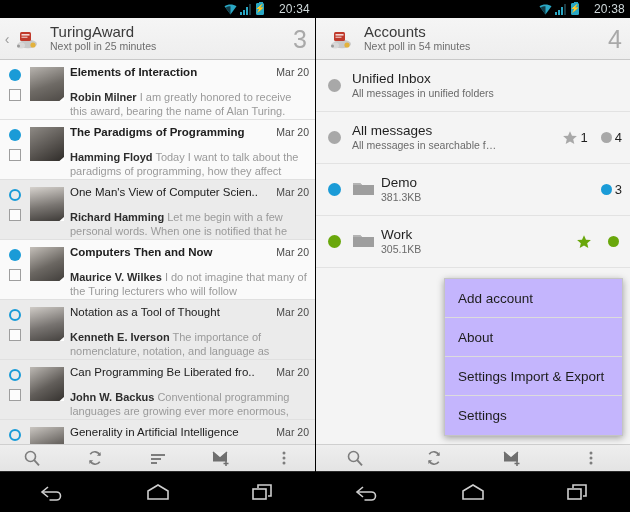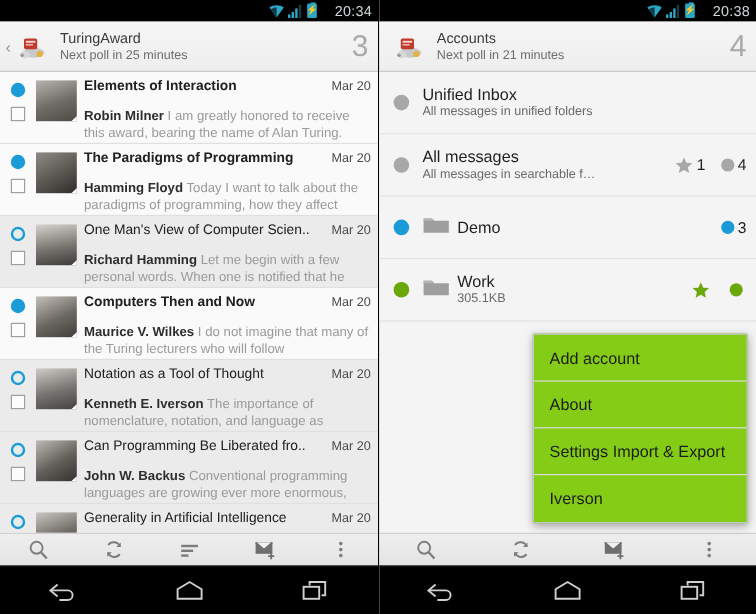--- a/index.html
+++ b/index.html
@@ -39,21 +39,21 @@
 
   
   .actionbar {
     height: 42px; background: linear-gradient(#f5f5f5,#eeeeee);
     border-bottom: 1px solid #c9c9c9;
     display: flex; align-items: center; padding: 0 8px 0 2px;
   }
   .ab-back { width: 10px; color: #9a9a9a; font-size: 14px; text-align: center; flex: 0 0 10px; }
   .ab-logo { width: 30px; height: 30px; flex: 0 0 30px; position: relative; }
   .ab-text { flex: 1 1 auto; padding-left: 8px; min-width: 0; }
-  .ab-title { font-size: 12px; color: #3a3a3a; line-height: 16px; white-space: nowrap; }
+  .ab-title { font-size: 15px; color: #3a3a3a; line-height: 16px; white-space: nowrap; }
   .ab-sub { font-size: 10.5px; color: #6d6d6d; line-height: 13px; white-space: nowrap; }
   .ab-count { font-size: 25px; color: #a9a9a9; font-weight: 300; padding-left: 6px; line-height: 28px; }
 
   
   .list { position: absolute; top: 60px; bottom: 68px; left: 0; right: 0; overflow: hidden; background: #fafafa; }
   .mail-row {
     height: 60px; display: flex; align-items: flex-start;
     border-bottom: 1px solid #e0e0e0; background: #fafafa; padding-top: 5px;
   }
   .mail-row.read { background: #ebebeb; }
@@ -98,21 +98,21 @@
   .acct-sub { font-size: 10.5px; color: #6a6a6a; line-height: 13px;
               white-space: nowrap; overflow: hidden; text-overflow: ellipsis; }
   .badges { display: flex; align-items: center; gap: 13px; flex: 0 0 auto; padding-left: 8px; }
   .badge { display: flex; align-items: center; gap: 3px; font-size: 13px; color: #1f1f1f; }
   .badge .num { font-size: 13px; }
   .bdot { width: 11px; height: 11px; border-radius: 50%; }
 
   
   .popup {
     position: absolute; left: 128px; right: 7px; top: 278px;
-    background: #84cc16; border: 1px solid #c4c4c4;
+    background: #c4b5fd; border: 1px solid #c4c4c4;
     box-shadow: 0 2px 7px rgba(0,0,0,.35); z-index: 30;
   }
   .popup-item {
     height: 39px; display: flex; align-items: center; padding-left: 13px;
     font-size: 13.5px; color: #1d1d1d; border-bottom: 1px solid #dcdcdc;
   }
   .popup-item:last-child { border-bottom: none; }
 
   
   .toolbar {
@@ -401,21 +401,21 @@
           <ellipse cx="9" cy="21.5" rx="4" ry="3" fill="#d8d8d8"></ellipse>
           <rect x="8" y="8" width="11" height="9" rx="1.5" fill="#c0392b"></rect>
           <rect x="9.5" y="10" width="8" height="1.6" fill="#fff" opacity=".8"></rect>
           <rect x="9.5" y="12.6" width="6" height="1.4" fill="#fff" opacity=".6"></rect>
           <circle cx="21" cy="21" r="2.6" fill="#e3b23c"></circle>
           <circle cx="6.5" cy="22" r="1.5" fill="#9a9a9a"></circle>
         </svg>
       </div>
       <div class="ab-text">
         <div class="ab-title">Accounts</div>
-        <div class="ab-sub">Next poll in 21 minutes</div>
+        <div class="ab-sub">Next poll in 54 minutes</div>
       </div>
       <div class="ab-count">4</div>
     </div>
 
     <div class="list" style="background:#f4f4f4">
 
       <div class="acct-row">
         <div class="acct-dotcol">
           <div class="acct-dot" style="background:#a8a8a8"></div>
         </div>
@@ -452,20 +452,21 @@
           <div class="acct-dot" style="background:#1a9bd7"></div>
         </div>
         <div class="folder-ic">
           <svg width="24" height="18" viewBox="0 0 24 18">
               <path d="M1 4h7l2 2h12v10H1z" fill="#9e9e9e"></path>
               <path d="M1 4h7l2 2H1z" fill="#b4b4b4"></path>
             </svg>
         </div>
         <div class="acct-body">
           <div class="acct-name">Demo</div>
+          <div class="acct-sub">381.3KB</div>
         </div>
         <div class="badges">
           <div class="badge">
             <span class="bdot" style="background:#1a9bd7"></span>
             <span class="num">3</span>
           </div>
         </div>
       </div>
 
       <div class="acct-row">
@@ -495,21 +496,21 @@
           </div>
         </div>
       </div>
 
     </div>
 
     <div class="popup">
       <div class="popup-item">Add account</div>
       <div class="popup-item">About</div>
       <div class="popup-item">Settings Import &amp; Export</div>
-      <div class="popup-item">Iverson</div>
+      <div class="popup-item">Settings</div>
     </div>
 
     <div class="toolbar">
       <div class="tb-btn">
         <svg width="18" height="18" viewBox="0 0 18 18">
             <circle cx="7.5" cy="7.5" r="5" fill="none" stroke="#7d7d7d" stroke-width="1.6"></circle>
             <line x1="11.2" y1="11.2" x2="16" y2="16.4" stroke="#7d7d7d" stroke-width="1.9"></line>
           </svg>
       </div>
       <div class="tb-btn">

